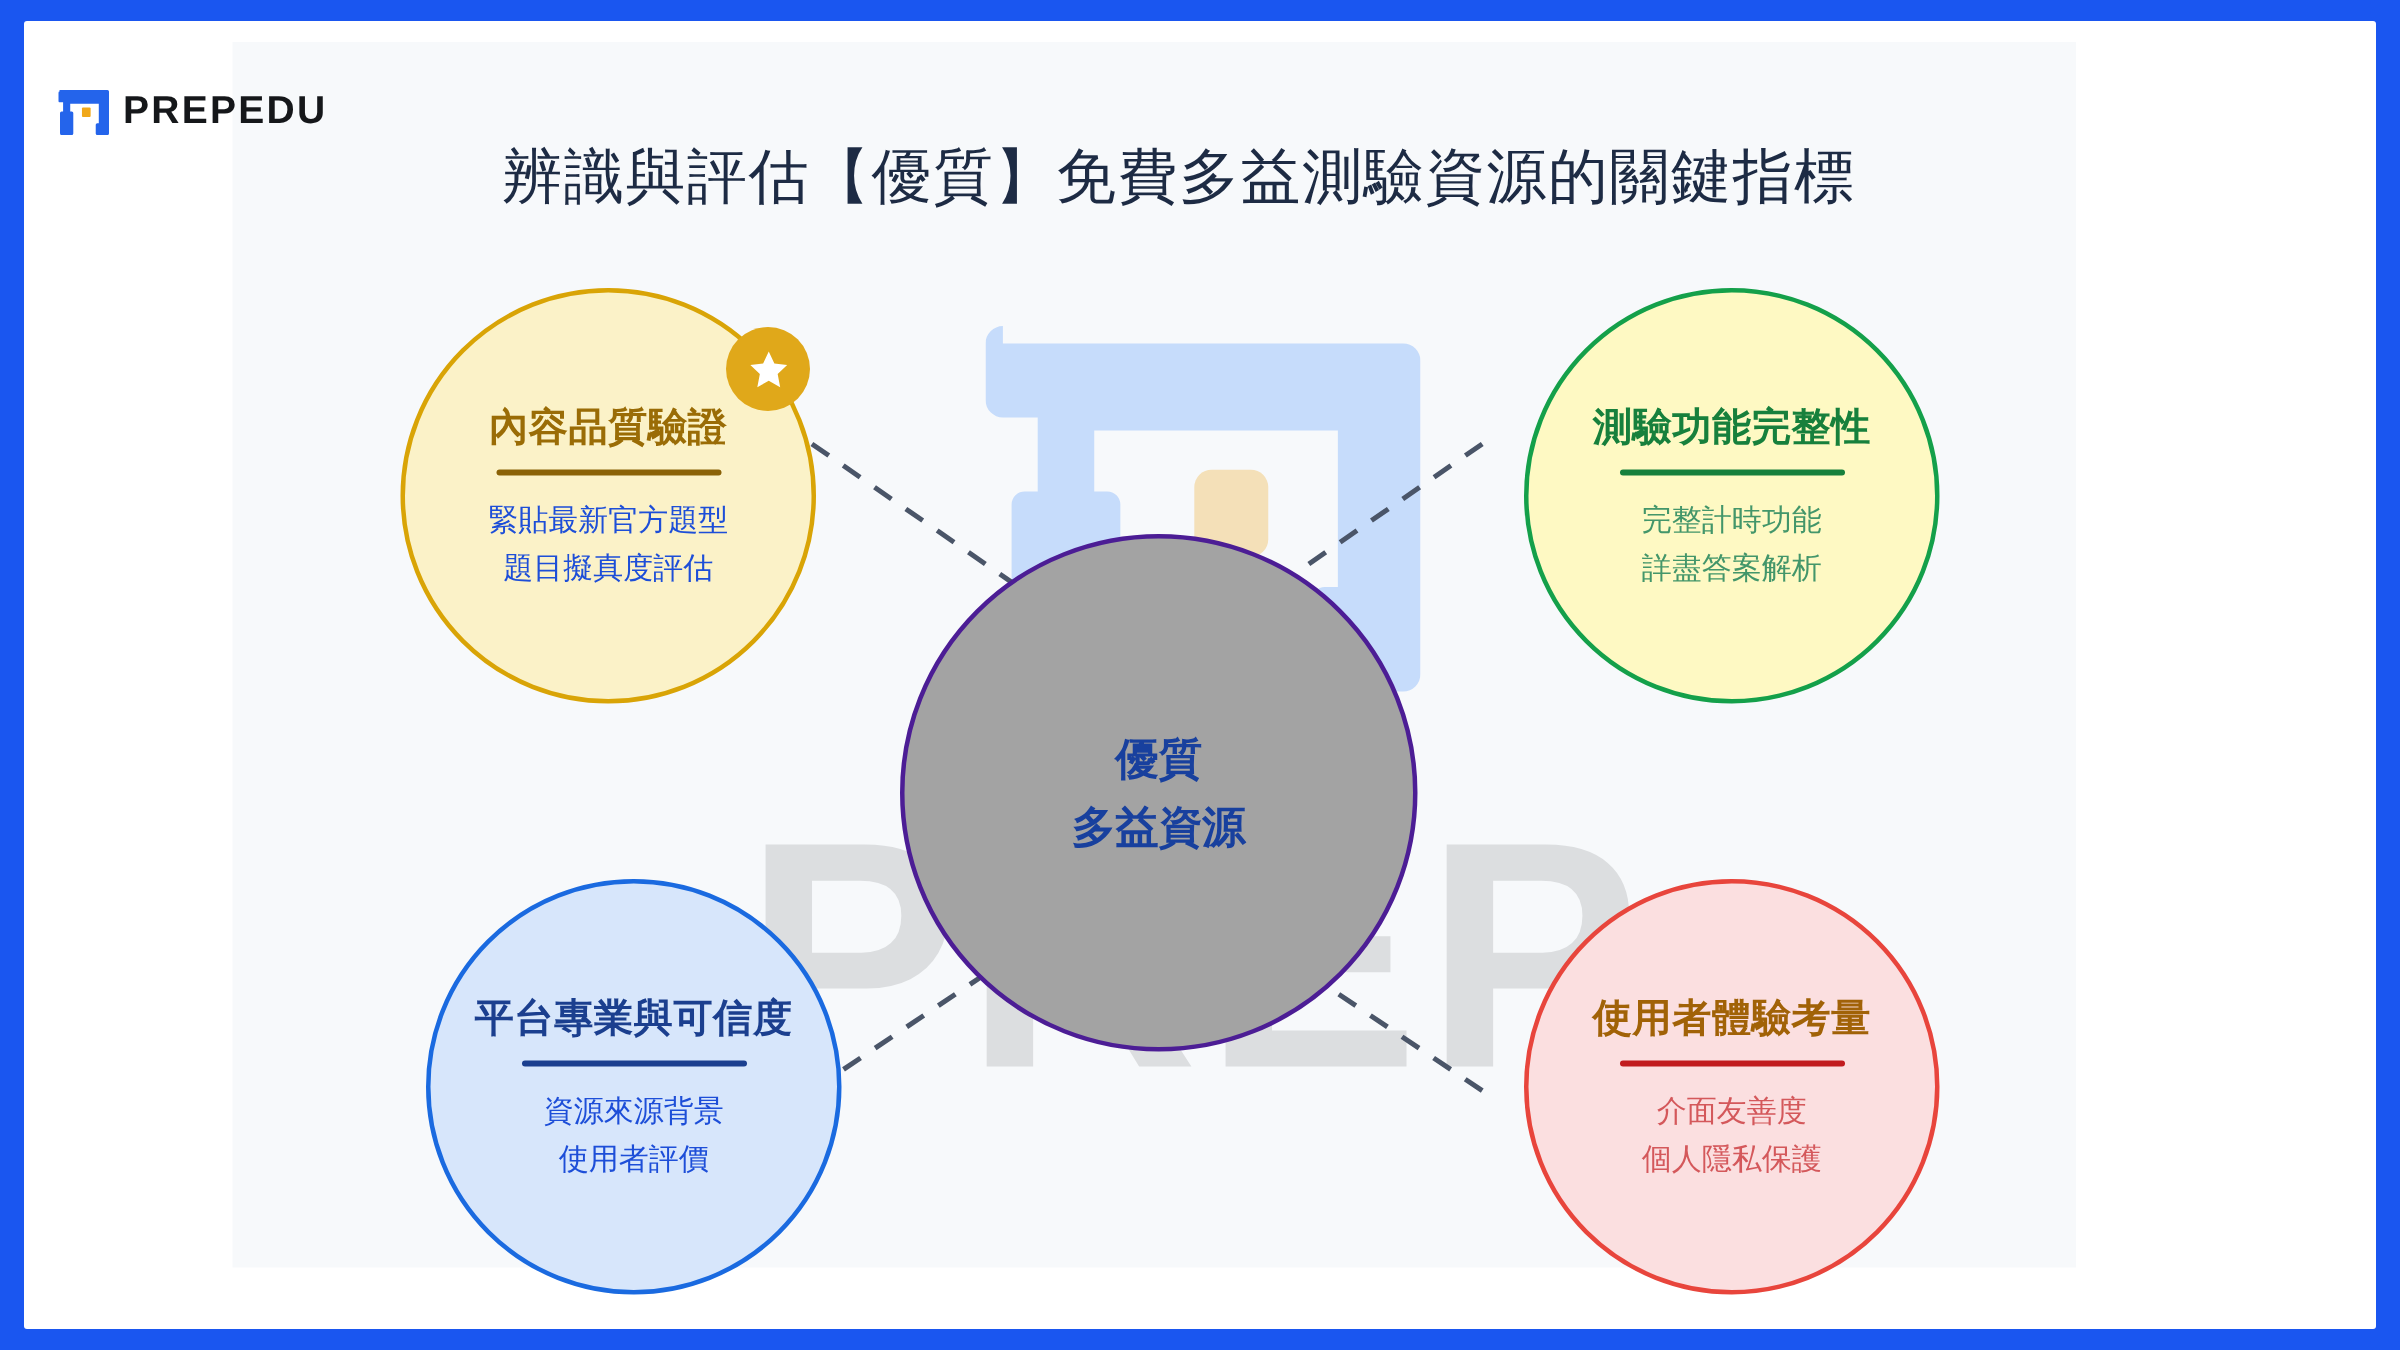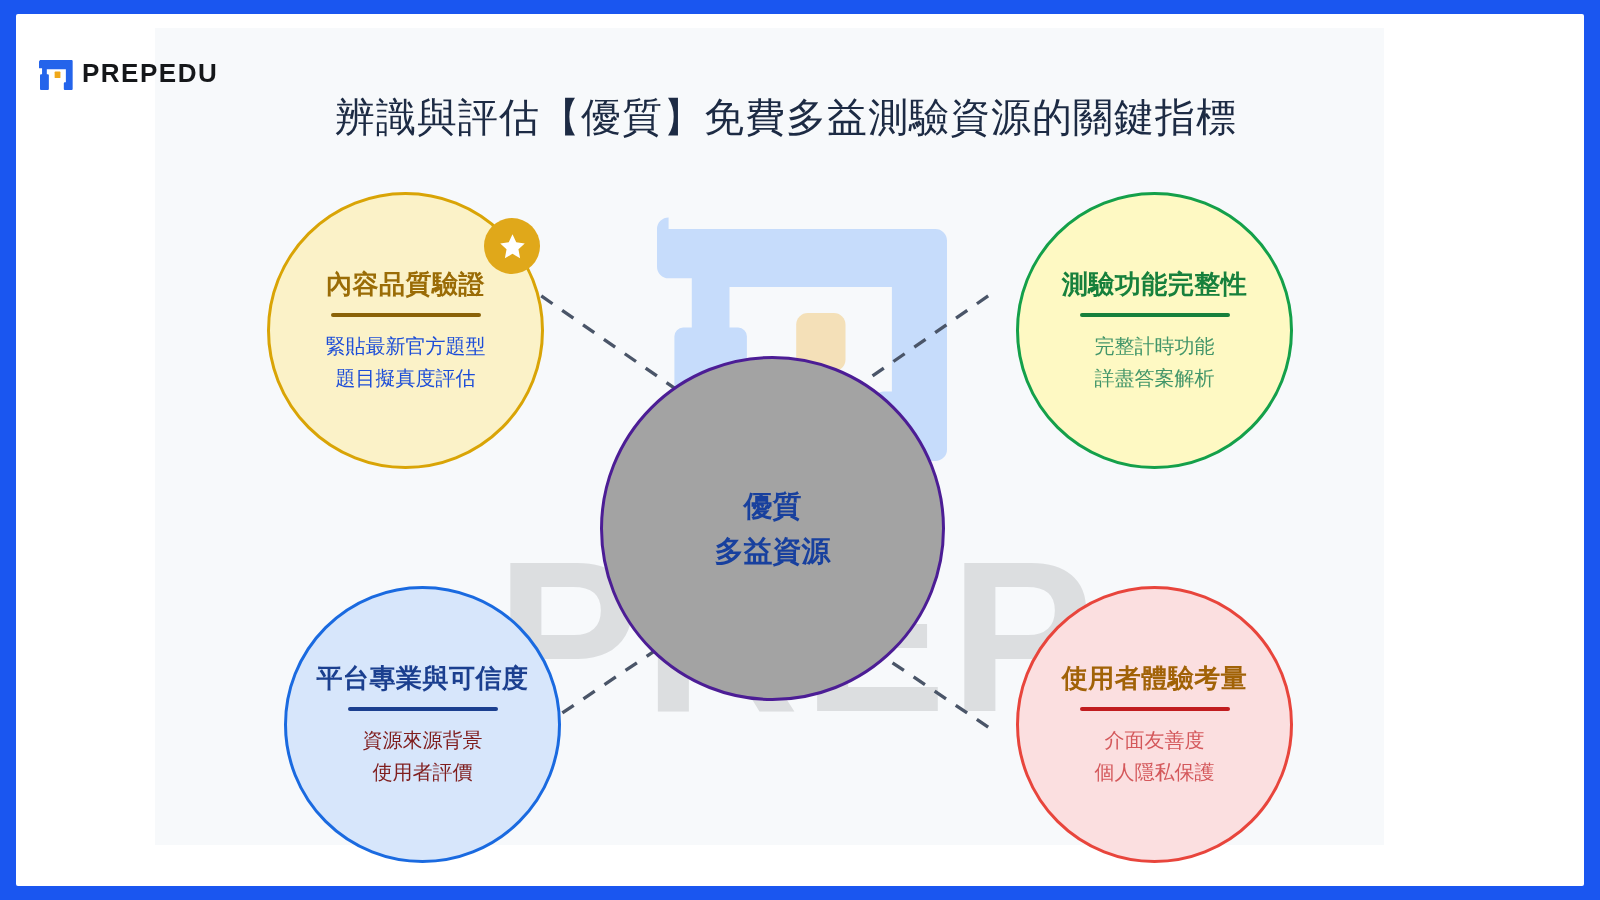--- a/index.html
+++ b/index.html
@@ -81,21 +81,21 @@
   #node-function { left:1000px; top:178px; width:277px; height:277px;
     background:#fef9c3; border:3px solid #14a04a; }
   #node-function .n-title { color:#17803c; }
   #node-function .n-rule { background:#17803c; }
   #node-function .n-line { color:#43966a;text-align:right; }
 
   #node-platform { left:268px; top:572px; width:277px; height:277px;
     background:#d7e6fb; border:3px solid #1a6ae0; }
   #node-platform .n-title { color:#1b3f8f; }
   #node-platform .n-rule { background:#1b3f8f; }
-  #node-platform .n-line { color:#7f1d1d; }
+  #node-platform .n-line { color:#1d4ed8; }
 
   #node-ux { left:1000px; top:572px; width:277px; height:277px;
     background:#fbdfe0; border:3px solid #e8453c; }
   #node-ux .n-title { color:#a16207; }
   #node-ux .n-rule { background:#c11c1f; }
   #node-ux .n-line { color:#d4585b; }
 
   #node-center {
     left:584px; top:342px; width:345px; height:345px;
     background:#a3a3a3; border:3px solid #4c1d95;

